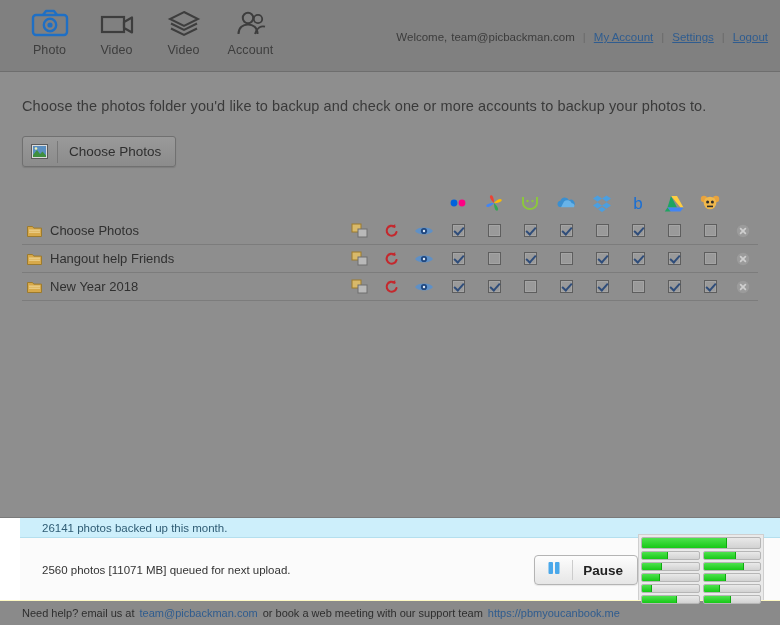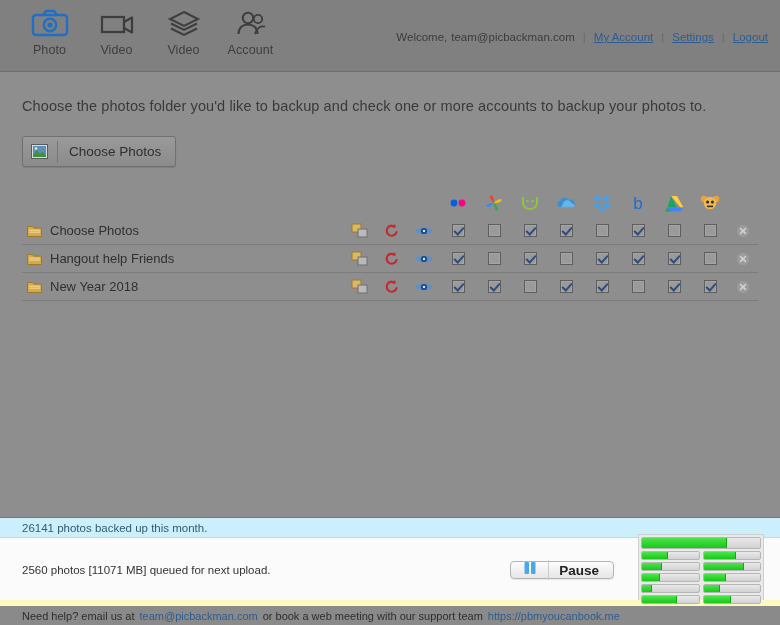--- a/index.html
+++ b/index.html
@@ -130,20 +130,21 @@
     border: solid #2f4d7a;
     border-width: 0 2px 2px 0;
     transform: rotate(42deg);
   }
 
   
   .status-bar {
     flex: 0 0 auto;
     background: #ffffff;
     border-top: 1px solid #7a7a7a;
+    padding-left: 20px;
   }
   .banner {
     background: #cdeffb;
     border-bottom: 1px solid #b4dfee;
     height: 20px;
     display: flex; align-items: center;
     padding-left: 22px;
     font-size: 11.5px; color: #2f5c74;
   }
   .status-main {
@@ -151,26 +152,26 @@
     padding: 10px 16px 8px 22px;
     background: #fbfbfb;
     height: 62px;
   }
   .status-lines { display: flex; flex-direction: column; gap: 6px; }
   .status-lines div { font-size: 11.5px; color: #333; }
   .status-spacer { flex: 1 1 auto; }
 
   .pause-btn {
     display: inline-flex; align-items: center;
-    height: 18px; min-width: 94px;
+    height: 30px; min-width: 94px;
     background: linear-gradient(#fdfdfd, #e6e6e6);
     border: 1px solid #b4b4b4;
     border-radius: 4px;
     padding: 0 14px 0 11px;
-    margin-right: 24px;
+    margin-right: 0;
     cursor: pointer;
     box-shadow: 0 1px 1px rgba(0,0,0,.08);
   }
   .pause-btn .pdiv { width:1px; height:20px; background:#ccc; margin:0 10px; }
   .pause-btn .plbl { font-size: 13.5px; color: #222; font-weight: bold; }
 
   .prog-panel {
     width: 126px;
     display: flex; flex-direction: column; gap: 2px;
     padding: 2px;
@@ -191,21 +192,21 @@
     border-right: 1px solid #0faa0f;
   }
   .pb.big { height: 12px; }
   .pb-row { display: flex; gap: 3px; }
   .pb-row > .pb { flex: 1 1 0; }
 
   
   .footer {
     flex: 0 0 25px;
     background: #8a8a8a;
-    border-top: 6px solid #fef9c3;
+    border-top: 1px solid #fef9c3;
     display: flex; align-items: center;
     padding-left: 22px;
     font-size: 11px; color: #2e2e2e;
     white-space: nowrap;
   }
   .footer a { color: #2f5c8f; text-decoration: none; cursor: pointer; }
   .footer .gap { display: inline-block; width: 5px; }
 </style>
 </head>
 <body>

